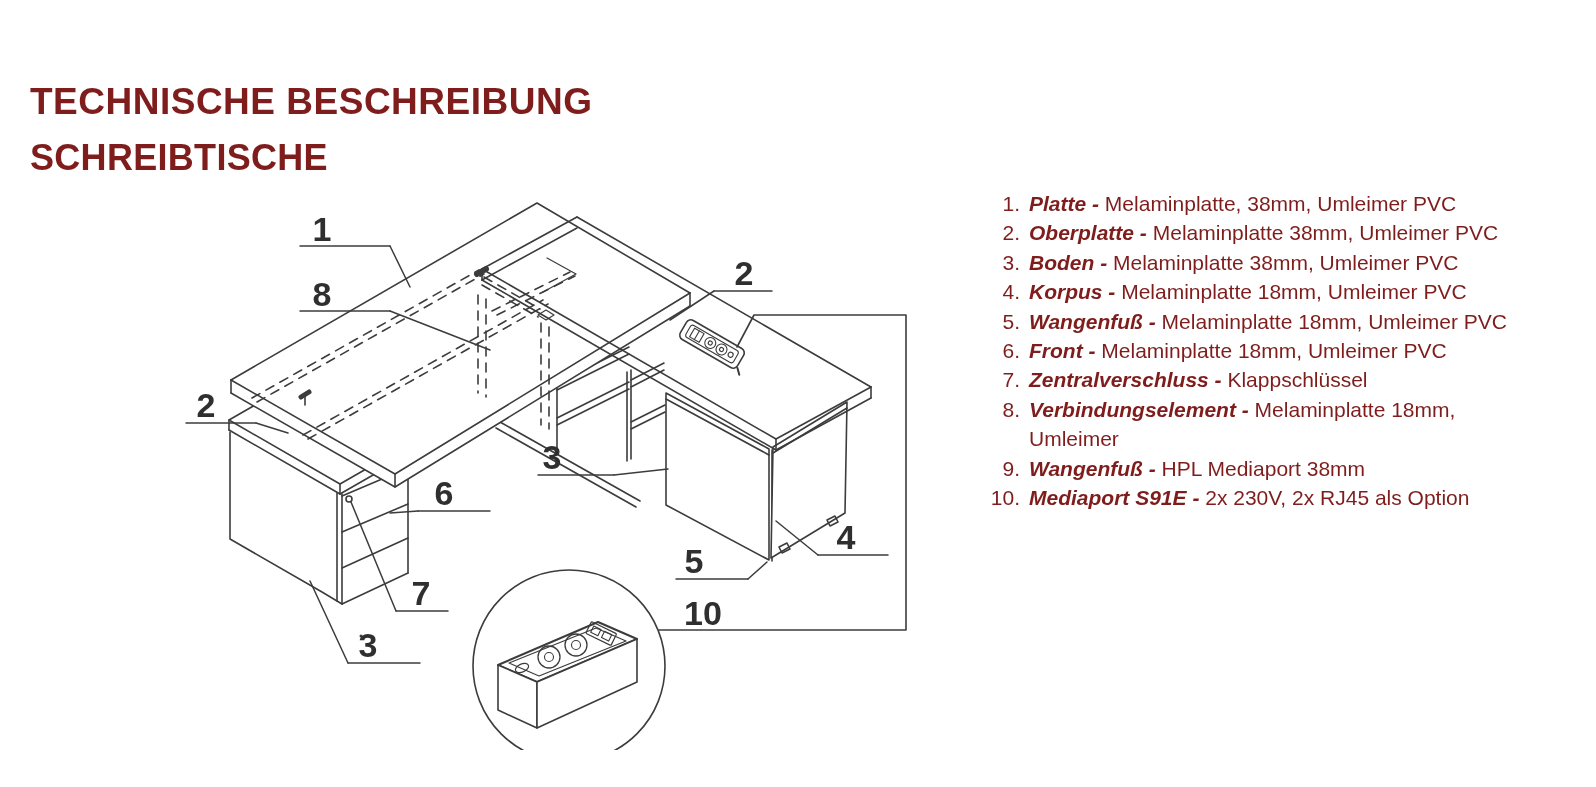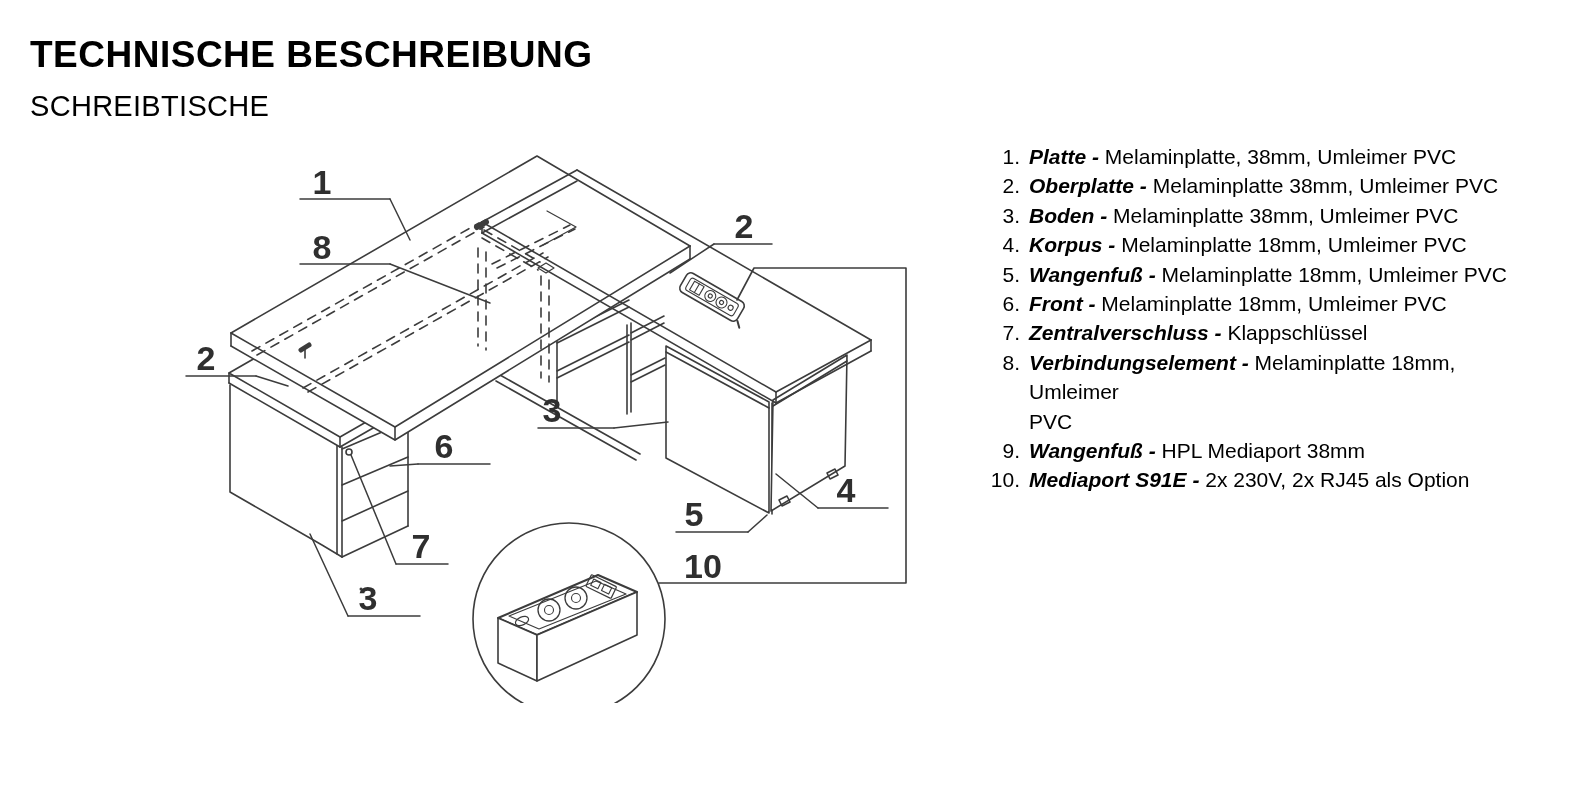--- a/index.html
+++ b/index.html
@@ -1,19 +1,19 @@
 <!DOCTYPE html>
 <html><head>
 <meta charset="utf-8">
 <style>
   html,body{margin:0;padding:0;background:#ffffff;}
   .page{position:relative;width:1596px;height:703px;background:#fff;overflow:hidden;
-        font-family:"Liberation Sans", sans-serif;color:#000000;}
+        font-family:"Liberation Sans", sans-serif;color:#7f1d1d;margin-top:47px;}
   .title-main{position:absolute;left:30px;top:34px;font-size:37px;font-weight:bold;letter-spacing:.5px;}
-  .title-sub{position:absolute;left:30px;top:90px;font-size:29px;font-weight:normal;letter-spacing:.3px;}
+  .title-sub{position:absolute;left:30px;top:90px;font-size:36px;font-weight:bold;letter-spacing:.3px;}
   svg.drawing{position:absolute;left:0;top:0;}
   .parts{position:absolute;left:984px;top:142px;width:560px;font-size:21px;line-height:29.4px;}
   .parts .row{display:flex;}
   .parts .num{width:36px;text-align:right;margin-right:9px;flex:0 0 auto;}
   .parts .txt{width:505px;}
   .parts b{font-weight:bold;font-style:italic;}
   .parts .cont{display:block;}
   .parts .cont:empty{display:none;}
   text.callout{font-size:34px;font-weight:bold;fill:#2f2f2f;text-anchor:middle;
                font-family:"Liberation Sans", sans-serif;}
@@ -251,21 +251,21 @@
     <div class="row">
       <span class="num">6.</span>
       <span class="txt"><b>Front -</b> <span>Melaminplatte 18mm, Umleimer PVC</span></span>
     </div>
     <div class="row">
       <span class="num">7.</span>
       <span class="txt"><b>Zentralverschluss -</b> <span>Klappschlüssel</span></span>
     </div>
     <div class="row">
       <span class="num">8.</span>
-      <span class="txt"><b>Verbindungselement -</b> <span>Melaminplatte 18mm, Umleimer</span><span class="cont">PVC</span></span>
+      <span class="txt"><b>Verbindungselement -</b> <span>Melaminplatte 18mm, Umleimer</span></span>
     </div>
     <div class="row">
       <span class="num">9.</span>
       <span class="txt"><b>Wangenfuß -</b> <span>HPL Mediaport 38mm</span></span>
     </div>
     <div class="row">
       <span class="num">10.</span>
       <span class="txt"><b>Mediaport S91E -</b> <span>2x 230V, 2x RJ45 als Option</span></span>
     </div>
   </div>

